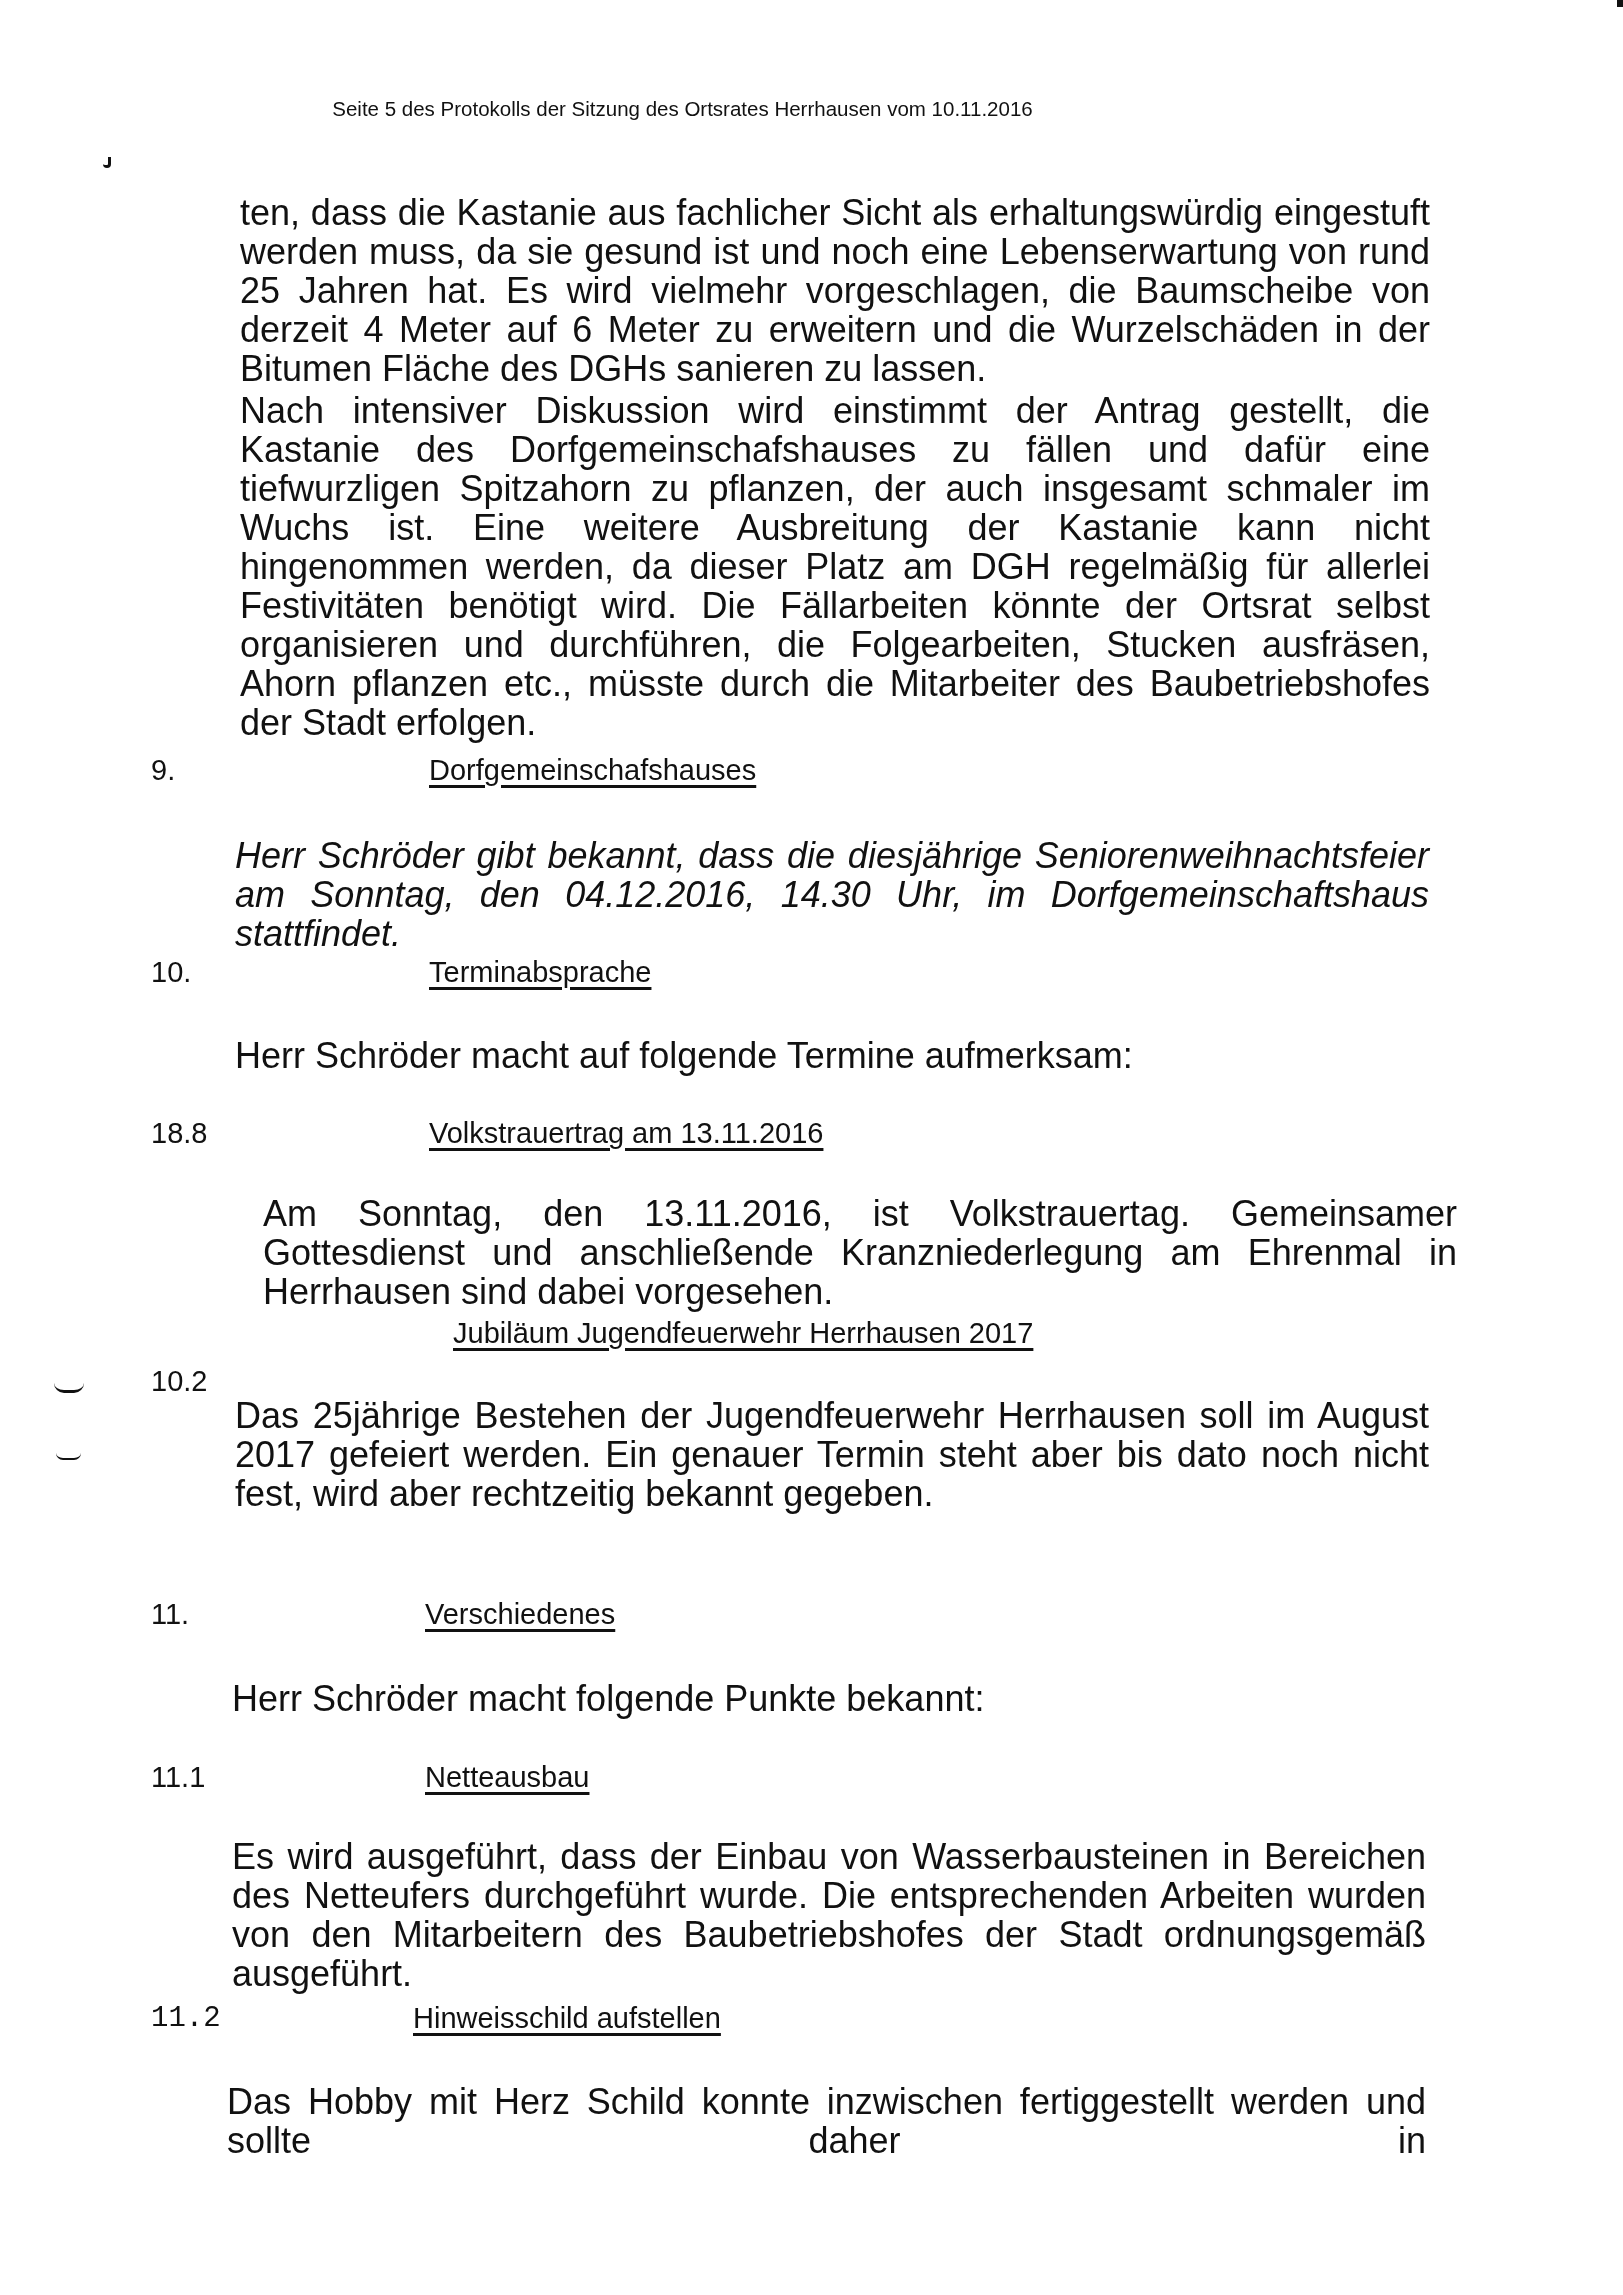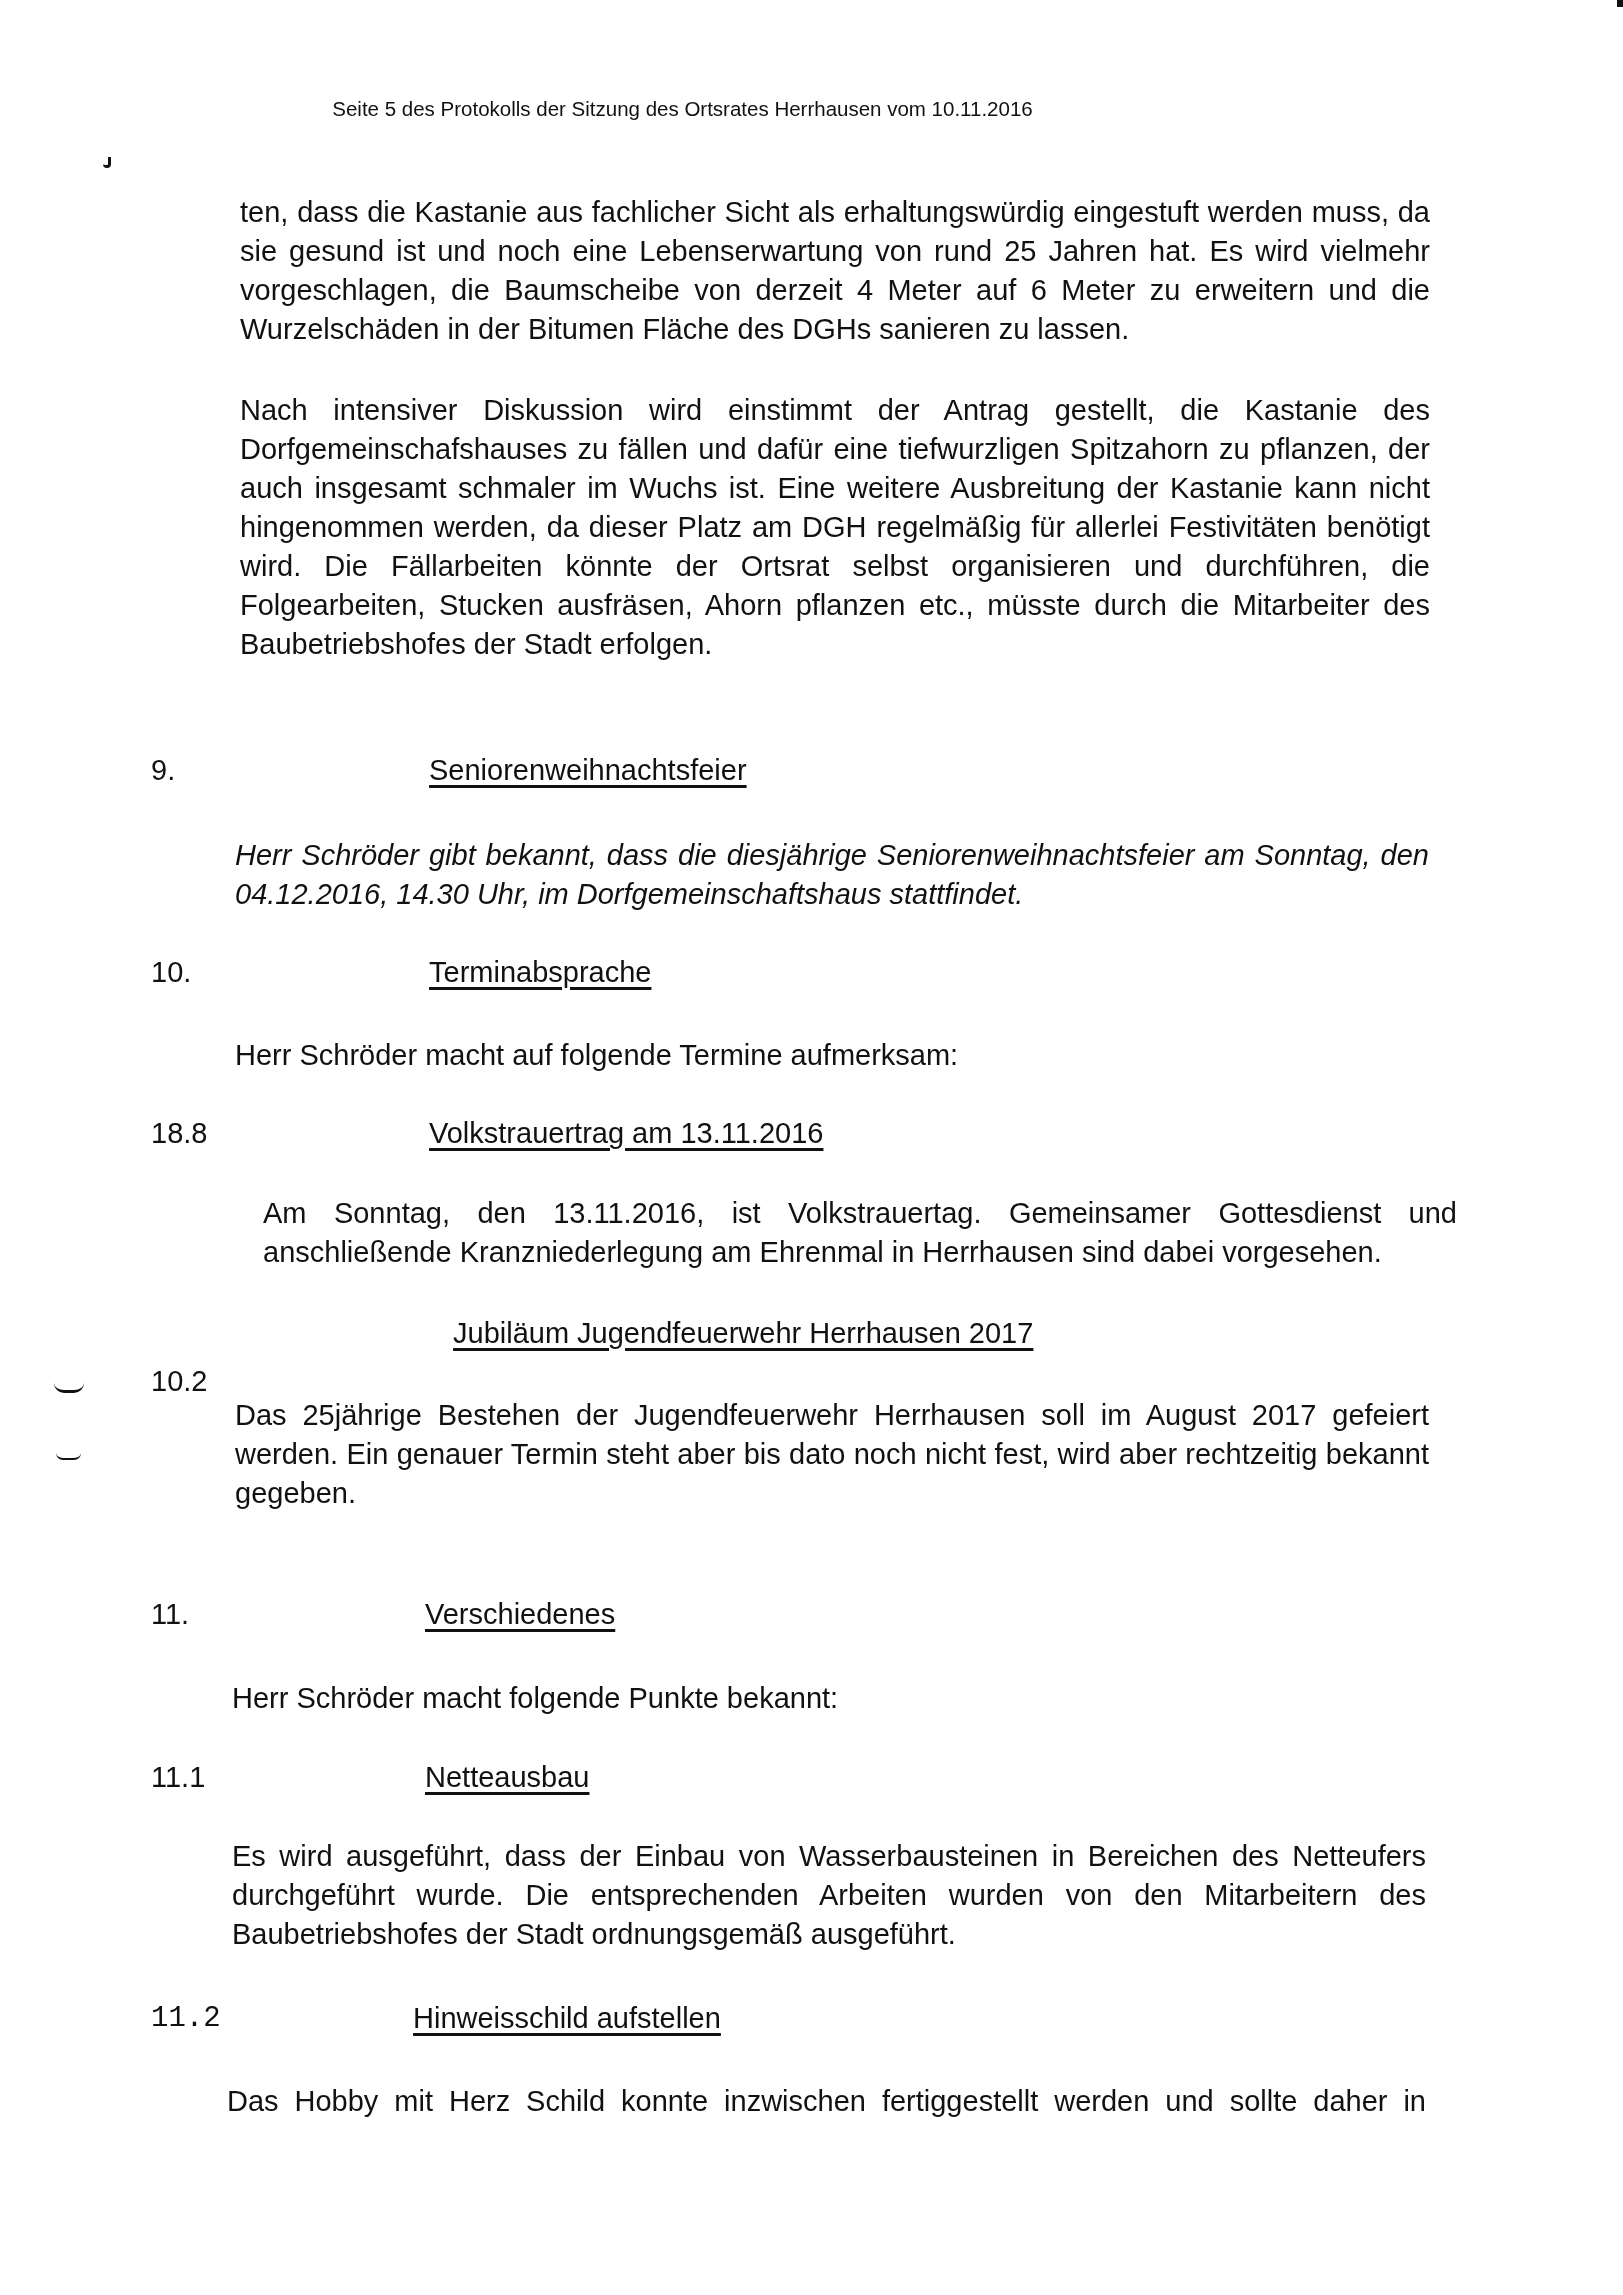--- a/index.html
+++ b/index.html
@@ -21,21 +21,21 @@
     }
     .scan-mark-2 {
       position: absolute; left: 54px; top: 1383px; width: 29.5px; height: 6.5px;
       border-bottom: 3.3px solid #111; border-radius: 0 0 33px 33px;
     }
     .scan-mark-3 {
       position: absolute; left: 56px; top: 1453px; width: 24.5px; height: 4.9px;
       border-bottom: 2.5px solid #111; border-radius: 0 0 24.5px 24.5px;
     }
     .para {
-      position: absolute; font-size: 29px; line-height: 39px; text-align: justify;
+      position: absolute; font-size: 36px; line-height: 39px; text-align: justify;
       text-align-last: left;
     }
     .item-num {
       position: absolute; font-size: 29px; line-height: 39px;
     }
     .item-title {
       position: absolute; font-size: 29px; line-height: 39px;
       text-decoration: underline; text-decoration-thickness: 2.5px; text-underline-offset: 4.9px;
     }
   </style>
@@ -46,21 +46,21 @@
 <div class="scan-mark-1"></div>
 <div class="scan-mark-2"></div>
 <div class="scan-mark-3"></div>
 
 <div class="page-header">Seite 5 des Protokolls der Sitzung des Ortsrates Herrhausen vom 10.11.2016</div>
 
 <div class="para" style="left:240px; top:193px; width:1190px;">ten, dass die Kastanie aus fachlicher Sicht als erhaltungswürdig eingestuft werden muss, da sie gesund ist und noch eine Lebenserwartung von rund 25 Jahren hat. Es wird vielmehr vorgeschlagen, die Baumscheibe von derzeit 4 Meter auf 6 Meter zu erweitern und die Wurzelschäden in der Bitumen Fläche des DGHs sanieren zu lassen.</div>
 <div class="para" style="left:240px; top:391px; width:1190px;">Nach intensiver Diskussion wird einstimmt der Antrag gestellt, die Kastanie des Dorfgemeinschafshauses zu fällen und dafür eine tiefwurzligen Spitzahorn zu pflanzen, der auch insgesamt schmaler im Wuchs ist. Eine weitere Ausbreitung der Kastanie kann nicht hingenommen werden, da dieser Platz am DGH regelmäßig für allerlei Festivitäten benötigt wird. Die Fällarbeiten könnte der Ortsrat selbst organisieren und durchführen, die Folgearbeiten, Stucken ausfräsen, Ahorn pflanzen etc., müsste durch die Mitarbeiter des Baubetriebshofes der Stadt erfolgen.</div>
 
 <div class="item-num" style="left:151px; top:751px;">9.</div>
-<div class="item-title" style="left:429px; top:751px;">Seniorenweihnachtsfeier</div>
+<div class="item-title" style="left:429px; top:751px;">Dorfgemeinschafshauses</div>
 <div class="para" style="left:235px; top:836px; width:1194px;font-style:italic;">Herr Schröder gibt bekannt, dass die diesjährige Seniorenweihnachtsfeier am Sonntag, den 04.12.2016, 14.30 Uhr, im Dorfgemeinschaftshaus stattfindet.</div>
 
 <div class="item-num" style="left:151px; top:953px;">10.</div>
 <div class="item-title" style="left:429px; top:953px;">Terminabsprache</div>
 <div class="para" style="left:235px; top:1036px; width:1194px;">Herr Schröder macht auf folgende Termine aufmerksam:</div>
 
 <div class="item-num" style="left:151px; top:1114px;">18.8</div>
 <div class="item-title" style="left:429px; top:1114px;">Volkstrauertrag am 13.11.2016</div>
 <div class="para" style="left:235px; top:1194px; width:1194px;margin-left:28px;">Am Sonntag, den 13.11.2016, ist Volkstrauertag. Gemeinsamer Gottesdienst und anschließende Kranzniederlegung am Ehrenmal in Herrhausen sind dabei vorgesehen.</div>
 

